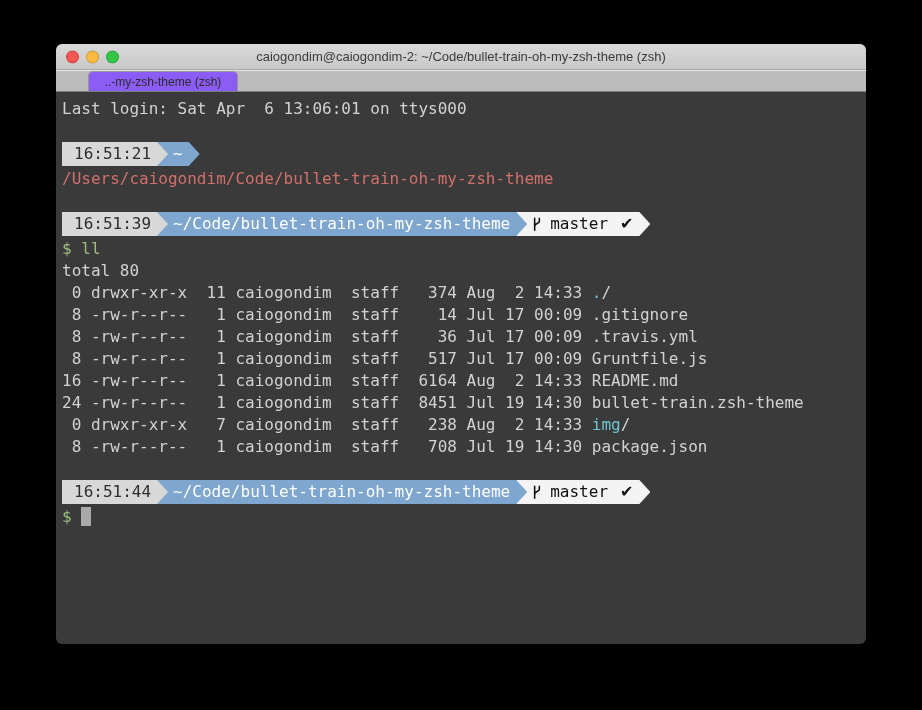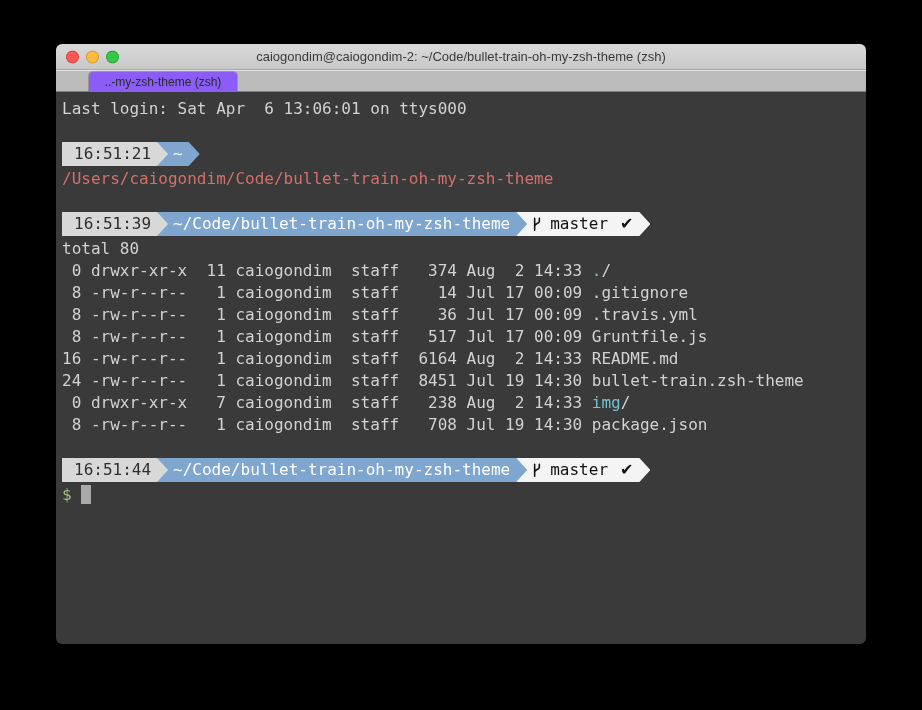--- a/index.html
+++ b/index.html
@@ -82,20 +82,21 @@
 
     <div class="terminal">
         <div class="term-line"><span class="c-fg">Last login: Sat Apr  6 13:06:01 on ttys000</span></div>
         <div class="term-line"></div>
         <div class="term-line prompt-line"><span class="seg seg-time">16:51:21</span><span class="seg seg-path">~</span></div>
         <div class="term-line"><span class="c-red">/Users/caiogondim/Code/bullet-train-oh-my-zsh-theme</span></div>
         <div class="term-line"></div>
         <div class="term-line prompt-line"><span class="seg seg-time">16:51:39</span><span class="seg seg-path">~/Code/bullet-train-oh-my-zsh-theme</span><span class="seg seg-git"><span><svg viewBox="0 0 12 16" width="12" height="15" aria-hidden="true">
                 <path d="M3.5 1.5 V14 M3.5 10 C3.5 6.5 8.5 7.5 8.5 4.5 M8.5 1.5 V4.5" fill="none" stroke="#151515" stroke-width="1.7" stroke-linecap="round"></path>
               </svg></span><span>master</span><span class="check">✔</span></span></div>
+        <div class="term-line"><span class="c-green">$</span><span class="c-fg"> </span><span class="c-green">ll</span></div>
         <div class="term-line"><span class="c-fg">total 80</span></div>
         <div class="term-line"><span class="c-fg"> 0 drwxr-xr-x  11 caiogondim  staff   374 Aug  2 14:33 </span><span class="c-cyan">.</span><span class="c-fg">/</span></div>
         <div class="term-line"><span class="c-fg"> 8 -rw-r--r--   1 caiogondim  staff    14 Jul 17 00:09 .gitignore</span></div>
         <div class="term-line"><span class="c-fg"> 8 -rw-r--r--   1 caiogondim  staff    36 Jul 17 00:09 .travis.yml</span></div>
         <div class="term-line"><span class="c-fg"> 8 -rw-r--r--   1 caiogondim  staff   517 Jul 17 00:09 Gruntfile.js</span></div>
         <div class="term-line"><span class="c-fg">16 -rw-r--r--   1 caiogondim  staff  6164 Aug  2 14:33 README.md</span></div>
         <div class="term-line"><span class="c-fg">24 -rw-r--r--   1 caiogondim  staff  8451 Jul 19 14:30 bullet-train.zsh-theme</span></div>
         <div class="term-line"><span class="c-fg"> 0 drwxr-xr-x   7 caiogondim  staff   238 Aug  2 14:33 </span><span class="c-cyan">img</span><span class="c-fg">/</span></div>
         <div class="term-line"><span class="c-fg"> 8 -rw-r--r--   1 caiogondim  staff   708 Jul 19 14:30 package.json</span></div>
         <div class="term-line"></div>

